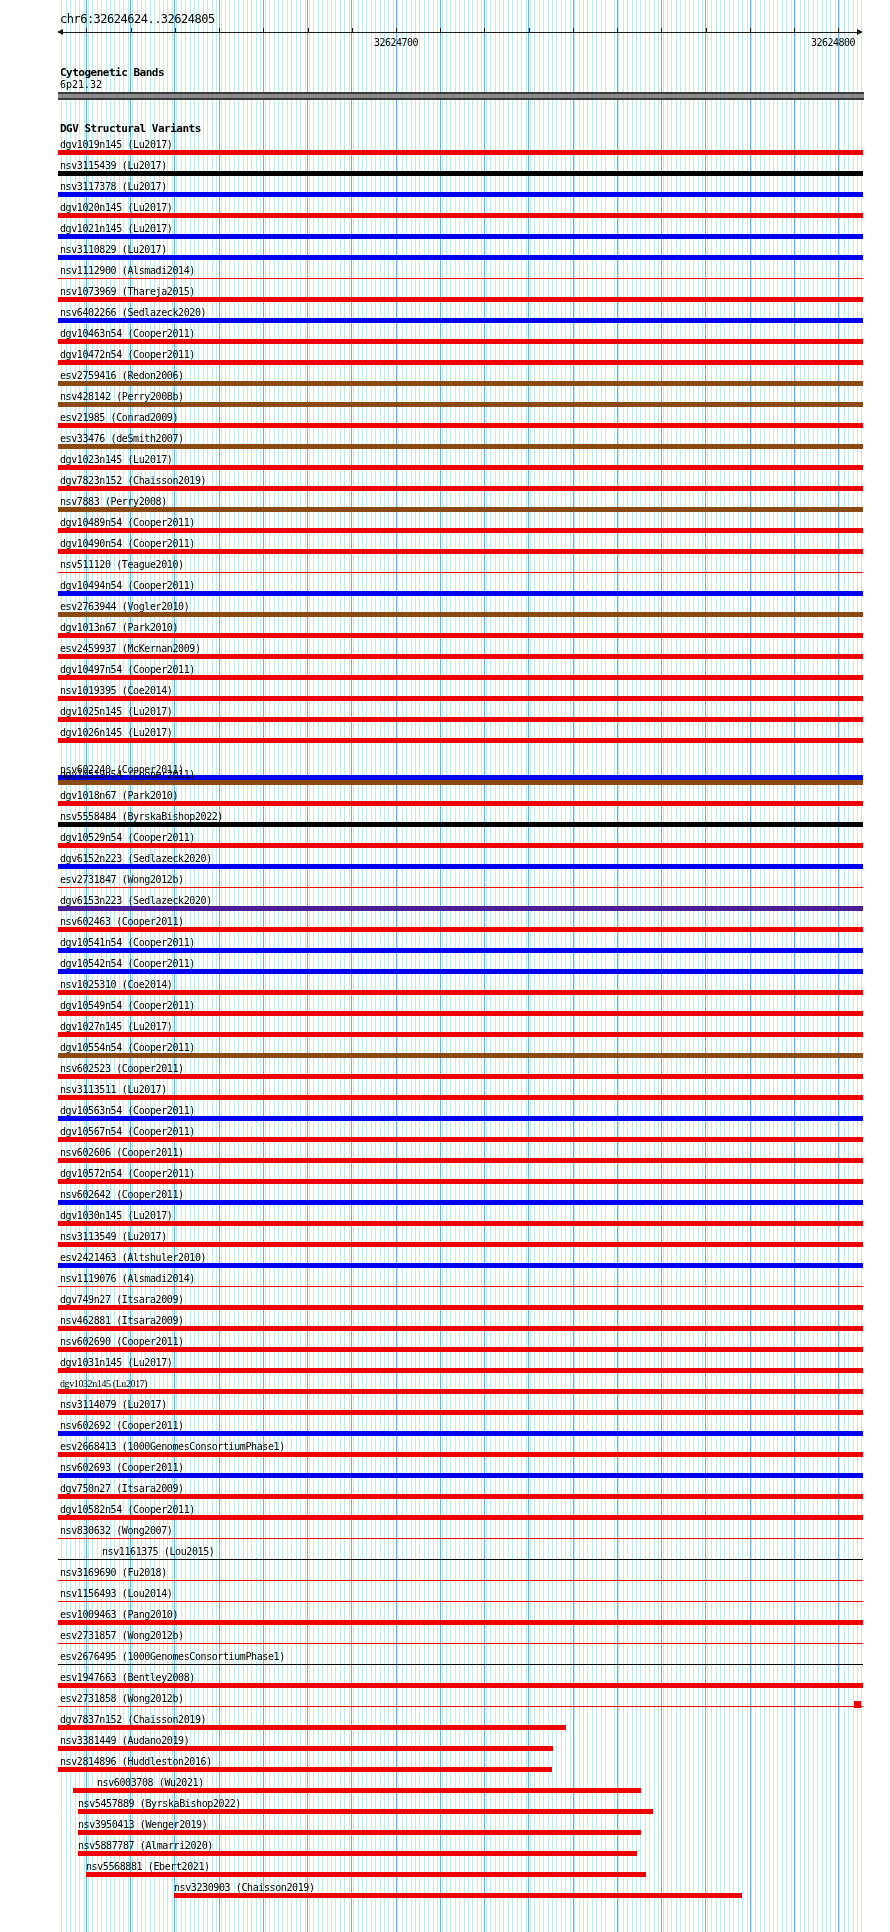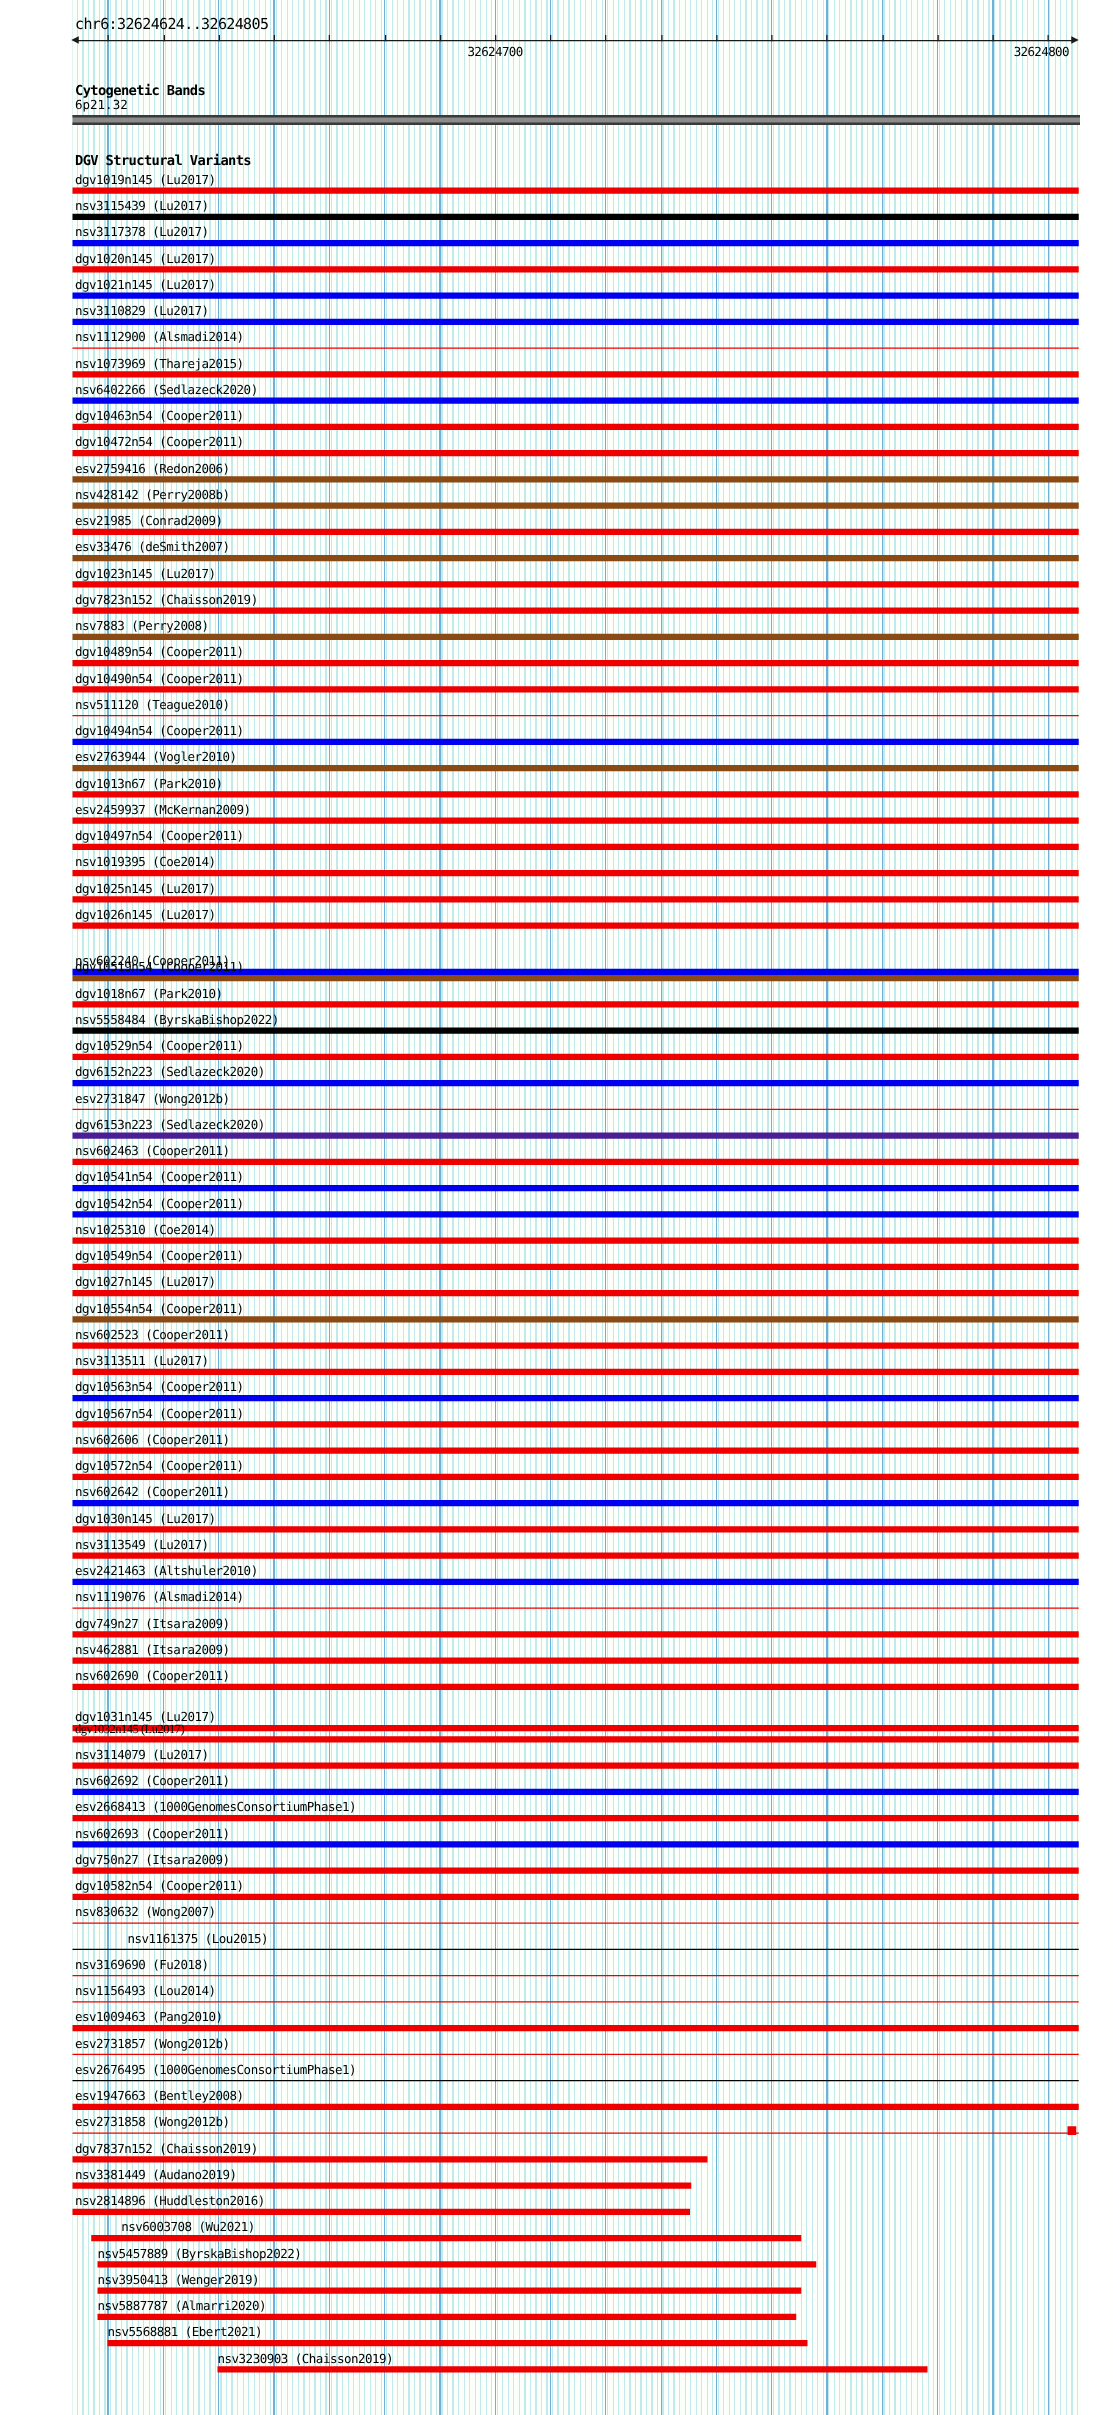--- a/index.html
+++ b/index.html
@@ -298,21 +298,21 @@
     <div class="variant-bar" style="left: 58px; width: 805px; background: rgb(238, 0, 0);"></div>
   </div>
       <div class="variant-row" style="top: 1314px;">
     <div class="variant-label" style="left: 60px;">nsv462881 (Itsara2009)</div>
     <div class="variant-bar" style="left: 58px; width: 805px; background: rgb(238, 0, 0);"></div>
   </div>
       <div class="variant-row" style="top: 1335px;">
     <div class="variant-label" style="left: 60px;">nsv602690 (Cooper2011)</div>
     <div class="variant-bar" style="left: 58px; width: 805px; background: rgb(238, 0, 0);"></div>
   </div>
-      <div class="variant-row" style="top: 1356px; margin-top: 12px;">
+      <div class="variant-row" style="top: 1356px;">
     <div class="variant-label" style="left: 60px;">dgv1031n145 (Lu2017)</div>
     <div class="variant-bar" style="left: 58px; width: 805px; background: rgb(238, 0, 0);"></div>
   </div>
       <div class="variant-row" style="top: 1377px;">
     <div class="variant-label" style="left: 60px; font-family: Liberation Serif, serif;">dgv1032n145 (Lu2017)</div>
     <div class="variant-bar" style="left: 58px; width: 805px; background: rgb(238, 0, 0);"></div>
   </div>
       <div class="variant-row" style="top: 1398px;">
     <div class="variant-label" style="left: 60px;">nsv3114079 (Lu2017)</div>
     <div class="variant-bar" style="left: 58px; width: 805px; background: rgb(238, 0, 0);"></div>

